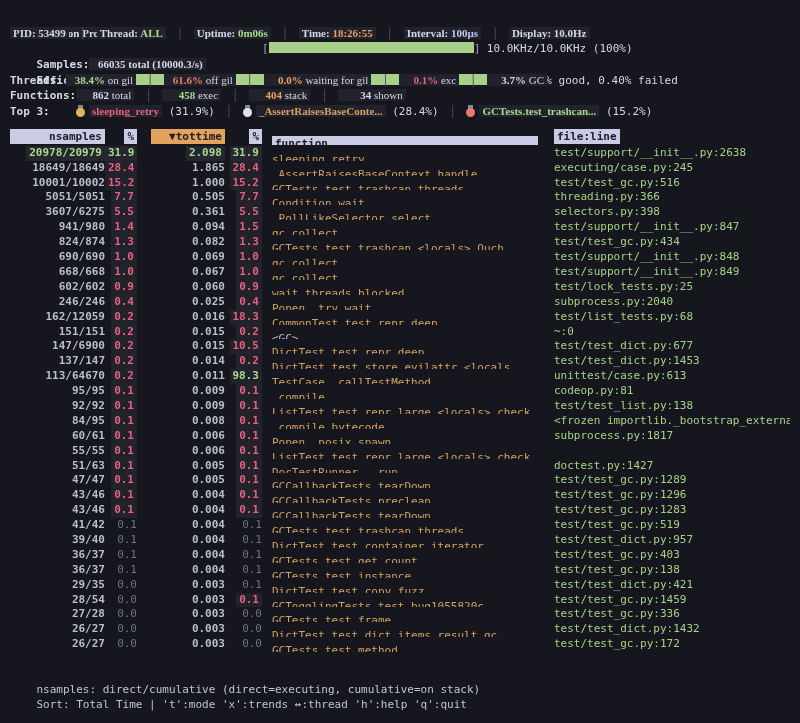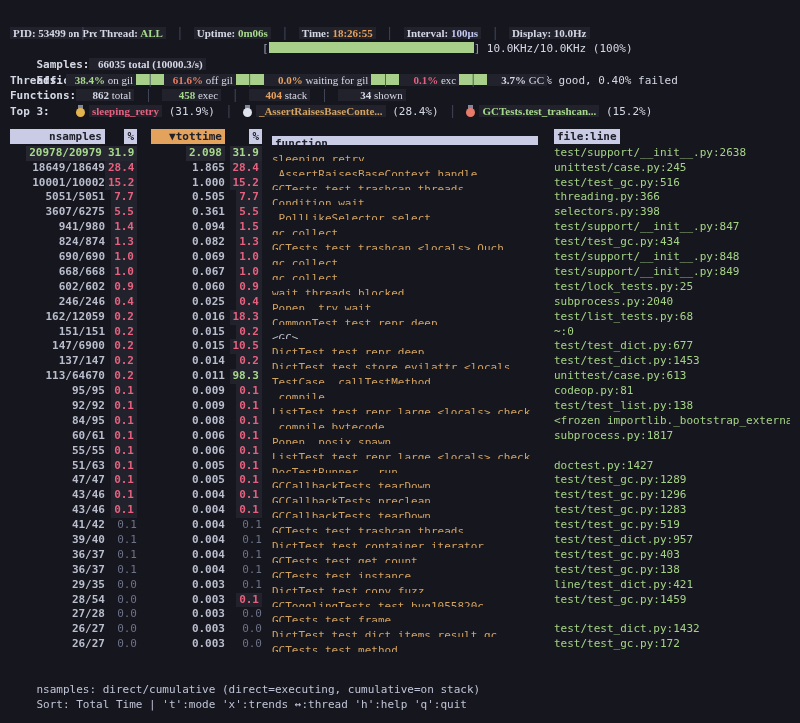--- a/index.html
+++ b/index.html
@@ -80,21 +80,21 @@
   <div class="line" id="functions-line"><span class="lbl" style="display: inline-block; width: 66px;">Functions:</span><span class="chip"><span class="b c-default" style="display: inline-block; min-width: 30px; text-align: right;">862</span><span class="c-default"> total</span></span><span class="sep"> │ </span><span class="chip"><span class="b c-green" style="display: inline-block; min-width: 30px; text-align: right;">458</span><span class="c-default"> exec</span></span><span class="sep"> │ </span><span class="chip"><span class="b c-orange" style="display: inline-block; min-width: 30px; text-align: right;">404</span><span class="c-default"> stack</span></span><span class="sep"> │ </span><span class="chip"><span class="b c-default" style="display: inline-block; min-width: 30px; text-align: right;">34</span><span class="c-default"> shown</span></span></div>
 
   <div class="line" id="top3-line"><span class="lbl" style="display: inline-block; width: 66px;">Top 3:</span><span class="medal gold"><span class="rib"></span><span class="disc"></span></span><span class="chip b c-red">sleeping_retry</span><span class="c-default"> (31.9%)</span><span class="sep"> │ </span><span class="medal silver"><span class="rib"></span><span class="disc"></span></span><span class="chip b c-yellow">_AssertRaisesBaseConte...</span><span class="c-default"> (28.4%)</span><span class="sep"> │ </span><span class="medal bronze"><span class="rib"></span><span class="disc"></span></span><span class="chip b c-green">GCTests.test_trashcan...</span><span class="c-default"> (15.2%)</span></div>
 
   <div class="spacer9"></div>
 
   <div class="trow thead" id="table-head"><div class="c r"><span class="hcell full">nsamples</span></div><div class="c r"><span class="hcell">%</span></div><div class="c r"><span class="hcell sorted" style="display: inline-block; width: 74px; text-align: right;">▼tottime</span></div><div class="c r"><span class="hcell">%</span></div><div class="c fn"><span class="hcell full">function</span></div><div class="c fl"><span class="hcell">file:line</span></div></div>
 
   <div id="table-body">
       <div class="trow"><div class="c r num"><span class="selbg seltxt">20978/20979</span></div><div class="c r pct"><span class="selbg seltxt">31.9</span></div><div class="c r num"><span class="selbg seltxt">2.098</span></div><div class="c r pct"><span class="selbg seltxt">31.9</span></div><div class="c fn">sleeping_retry</div><div class="c fl">test/support/__init__.py:2638</div></div>
-      <div class="trow"><div class="c r num"><span>18649/18649</span></div><div class="c r pct"><span class="chipcell c-red">28.4</span></div><div class="c r num"><span>1.865</span></div><div class="c r pct"><span class="chipcell c-red">28.4</span></div><div class="c fn">_AssertRaisesBaseContext.handle</div><div class="c fl">unittest/case.py:245</div></div>
+      <div class="trow"><div class="c r num"><span>18649/18649</span></div><div class="c r pct"><span class="chipcell c-red">28.4</span></div><div class="c r num"><span>1.865</span></div><div class="c r pct"><span class="chipcell c-red">28.4</span></div><div class="c fn">_AssertRaisesBaseContext.handle</div><div class="c fl">executing/case.py:245</div></div>
       <div class="trow"><div class="c r num"><span>10001/10002</span></div><div class="c r pct"><span class="chipcell c-red">15.2</span></div><div class="c r num"><span>1.000</span></div><div class="c r pct"><span class="chipcell c-red">15.2</span></div><div class="c fn">GCTests.test_trashcan_threads</div><div class="c fl">test/test_gc.py:516</div></div>
       <div class="trow"><div class="c r num"><span>5051/5051</span></div><div class="c r pct"><span class="chipcell c-red">7.7</span></div><div class="c r num"><span>0.505</span></div><div class="c r pct"><span class="chipcell c-red">7.7</span></div><div class="c fn">Condition.wait</div><div class="c fl">threading.py:366</div></div>
       <div class="trow"><div class="c r num"><span>3607/6275</span></div><div class="c r pct"><span class="chipcell c-red">5.5</span></div><div class="c r num"><span>0.361</span></div><div class="c r pct"><span class="chipcell c-red">5.5</span></div><div class="c fn">_PollLikeSelector.select</div><div class="c fl">selectors.py:398</div></div>
       <div class="trow"><div class="c r num"><span>941/980</span></div><div class="c r pct"><span class="chipcell c-red">1.4</span></div><div class="c r num"><span>0.094</span></div><div class="c r pct"><span class="chipcell c-red">1.5</span></div><div class="c fn">gc_collect</div><div class="c fl">test/support/__init__.py:847</div></div>
       <div class="trow"><div class="c r num"><span>824/874</span></div><div class="c r pct"><span class="chipcell c-red">1.3</span></div><div class="c r num"><span>0.082</span></div><div class="c r pct"><span class="chipcell c-red">1.3</span></div><div class="c fn">GCTests.test_trashcan.&lt;locals&gt;.Ouch....</div><div class="c fl">test/test_gc.py:434</div></div>
       <div class="trow"><div class="c r num"><span>690/690</span></div><div class="c r pct"><span class="chipcell c-red">1.0</span></div><div class="c r num"><span>0.069</span></div><div class="c r pct"><span class="chipcell c-red">1.0</span></div><div class="c fn">gc_collect</div><div class="c fl">test/support/__init__.py:848</div></div>
       <div class="trow"><div class="c r num"><span>668/668</span></div><div class="c r pct"><span class="chipcell c-red">1.0</span></div><div class="c r num"><span>0.067</span></div><div class="c r pct"><span class="chipcell c-red">1.0</span></div><div class="c fn">gc_collect</div><div class="c fl">test/support/__init__.py:849</div></div>
       <div class="trow"><div class="c r num"><span>602/602</span></div><div class="c r pct"><span class="chipcell c-red">0.9</span></div><div class="c r num"><span>0.060</span></div><div class="c r pct"><span class="chipcell c-red">0.9</span></div><div class="c fn">wait_threads_blocked</div><div class="c fl">test/lock_tests.py:25</div></div>
       <div class="trow"><div class="c r num"><span>246/246</span></div><div class="c r pct"><span class="chipcell c-red">0.4</span></div><div class="c r num"><span>0.025</span></div><div class="c r pct"><span class="chipcell c-red">0.4</span></div><div class="c fn">Popen._try_wait</div><div class="c fl">subprocess.py:2040</div></div>
       <div class="trow"><div class="c r num"><span>162/12059</span></div><div class="c r pct"><span class="chipcell c-red">0.2</span></div><div class="c r num"><span>0.016</span></div><div class="c r pct"><span class="chipcell c-red">18.3</span></div><div class="c fn">CommonTest.test_repr_deep</div><div class="c fl">test/list_tests.py:68</div></div>
@@ -108,23 +108,23 @@
       <div class="trow"><div class="c r num"><span>60/61</span></div><div class="c r pct"><span class="chipcell c-red">0.1</span></div><div class="c r num"><span>0.006</span></div><div class="c r pct"><span class="chipcell c-red">0.1</span></div><div class="c fn">Popen._posix_spawn</div><div class="c fl">subprocess.py:1817</div></div>
       <div class="trow"><div class="c r num"><span>55/55</span></div><div class="c r pct"><span class="chipcell c-red">0.1</span></div><div class="c r num"><span>0.006</span></div><div class="c r pct"><span class="chipcell c-red">0.1</span></div><div class="c fn">ListTest.test_repr_large.&lt;locals&gt;.check</div></div>
       <div class="trow"><div class="c r num"><span>51/63</span></div><div class="c r pct"><span class="chipcell c-red">0.1</span></div><div class="c r num"><span>0.005</span></div><div class="c r pct"><span class="chipcell c-red">0.1</span></div><div class="c fn">DocTestRunner.__run</div><div class="c fl">doctest.py:1427</div></div>
       <div class="trow"><div class="c r num"><span>47/47</span></div><div class="c r pct"><span class="chipcell c-red">0.1</span></div><div class="c r num"><span>0.005</span></div><div class="c r pct"><span class="chipcell c-red">0.1</span></div><div class="c fn">GCCallbackTests.tearDown</div><div class="c fl">test/test_gc.py:1289</div></div>
       <div class="trow"><div class="c r num"><span>43/46</span></div><div class="c r pct"><span class="chipcell c-red">0.1</span></div><div class="c r num"><span>0.004</span></div><div class="c r pct"><span class="chipcell c-red">0.1</span></div><div class="c fn">GCCallbackTests.preclean</div><div class="c fl">test/test_gc.py:1296</div></div>
       <div class="trow"><div class="c r num"><span>43/46</span></div><div class="c r pct"><span class="chipcell c-red">0.1</span></div><div class="c r num"><span>0.004</span></div><div class="c r pct"><span class="chipcell c-red">0.1</span></div><div class="c fn">GCCallbackTests.tearDown</div><div class="c fl">test/test_gc.py:1283</div></div>
       <div class="trow"><div class="c r num"><span>41/42</span></div><div class="c r pct"><span class="dimtxt">0.1</span></div><div class="c r num"><span>0.004</span></div><div class="c r pct"><span class="dimtxt">0.1</span></div><div class="c fn">GCTests.test_trashcan_threads</div><div class="c fl">test/test_gc.py:519</div></div>
       <div class="trow"><div class="c r num"><span>39/40</span></div><div class="c r pct"><span class="dimtxt">0.1</span></div><div class="c r num"><span>0.004</span></div><div class="c r pct"><span class="dimtxt">0.1</span></div><div class="c fn">DictTest.test_container_iterator</div><div class="c fl">test/test_dict.py:957</div></div>
       <div class="trow"><div class="c r num"><span>36/37</span></div><div class="c r pct"><span class="dimtxt">0.1</span></div><div class="c r num"><span>0.004</span></div><div class="c r pct"><span class="dimtxt">0.1</span></div><div class="c fn">GCTests.test_get_count</div><div class="c fl">test/test_gc.py:403</div></div>
       <div class="trow"><div class="c r num"><span>36/37</span></div><div class="c r pct"><span class="dimtxt">0.1</span></div><div class="c r num"><span>0.004</span></div><div class="c r pct"><span class="dimtxt">0.1</span></div><div class="c fn">GCTests.test_instance</div><div class="c fl">test/test_gc.py:138</div></div>
-      <div class="trow"><div class="c r num"><span>29/35</span></div><div class="c r pct"><span class="dimtxt">0.0</span></div><div class="c r num"><span>0.003</span></div><div class="c r pct"><span class="dimtxt">0.1</span></div><div class="c fn">DictTest.test_copy_fuzz</div><div class="c fl">line/test_dict.py:421</div></div>
+      <div class="trow"><div class="c r num"><span>29/35</span></div><div class="c r pct"><span class="dimtxt">0.0</span></div><div class="c r num"><span>0.003</span></div><div class="c r pct"><span class="dimtxt">0.1</span></div><div class="c fn">DictTest.test_copy_fuzz</div><div class="c fl">test/test_dict.py:421</div></div>
       <div class="trow"><div class="c r num"><span>28/54</span></div><div class="c r pct"><span class="dimtxt">0.0</span></div><div class="c r num"><span>0.003</span></div><div class="c r pct"><span class="chipcell c-red">0.1</span></div><div class="c fn">GCTogglingTests.test_bug1055820c</div><div class="c fl">test/test_gc.py:1459</div></div>
-      <div class="trow"><div class="c r num"><span>27/28</span></div><div class="c r pct"><span class="dimtxt">0.0</span></div><div class="c r num"><span>0.003</span></div><div class="c r pct"><span class="dimtxt">0.0</span></div><div class="c fn">GCTests.test_frame</div></div>
+      <div class="trow"><div class="c r num"><span>27/28</span></div><div class="c r pct"><span class="dimtxt">0.0</span></div><div class="c r num"><span>0.003</span></div><div class="c r pct"><span class="dimtxt">0.0</span></div><div class="c fn">GCTests.test_frame</div><div class="c fl">test/test_gc.py:336</div></div>
       <div class="trow"><div class="c r num"><span>26/27</span></div><div class="c r pct"><span class="dimtxt">0.0</span></div><div class="c r num"><span>0.003</span></div><div class="c r pct"><span class="dimtxt">0.0</span></div><div class="c fn">DictTest.test_dict_items_result_gc</div><div class="c fl">test/test_dict.py:1432</div></div>
       <div class="trow"><div class="c r num"><span>26/27</span></div><div class="c r pct"><span class="dimtxt">0.0</span></div><div class="c r num"><span>0.003</span></div><div class="c r pct"><span class="dimtxt">0.0</span></div><div class="c fn">GCTests.test_method</div><div class="c fl">test/test_gc.py:172</div></div>
     </div>
 
   <div class="spacer14"></div>
 
   <div class="line footer">
     <span>nsamples: direct/cumulative (direct=executing, cumulative=on stack)</span>
   </div>
   <div class="line footer">

